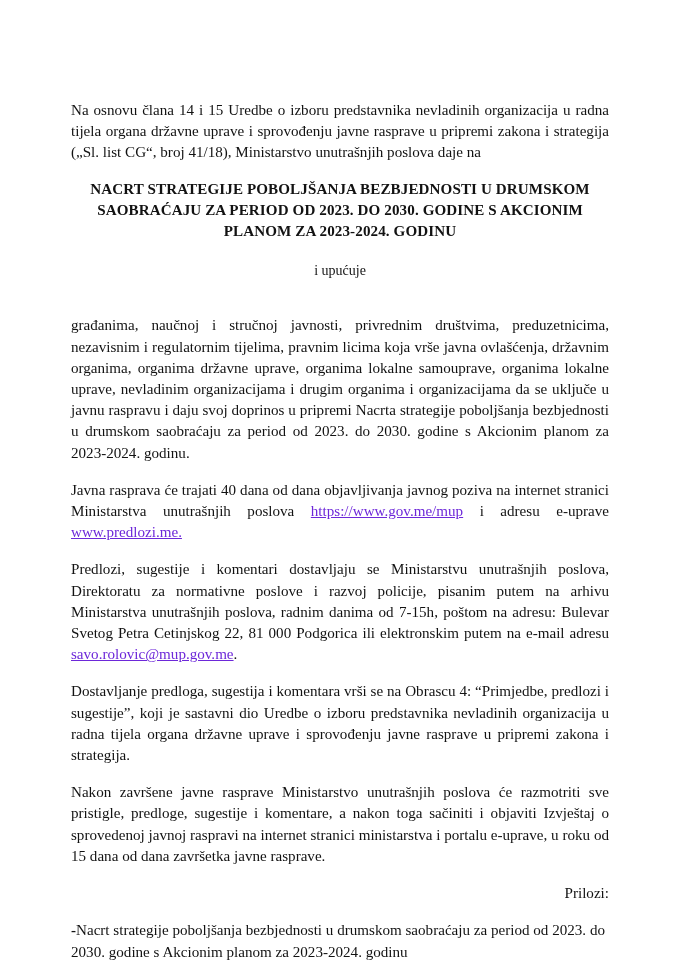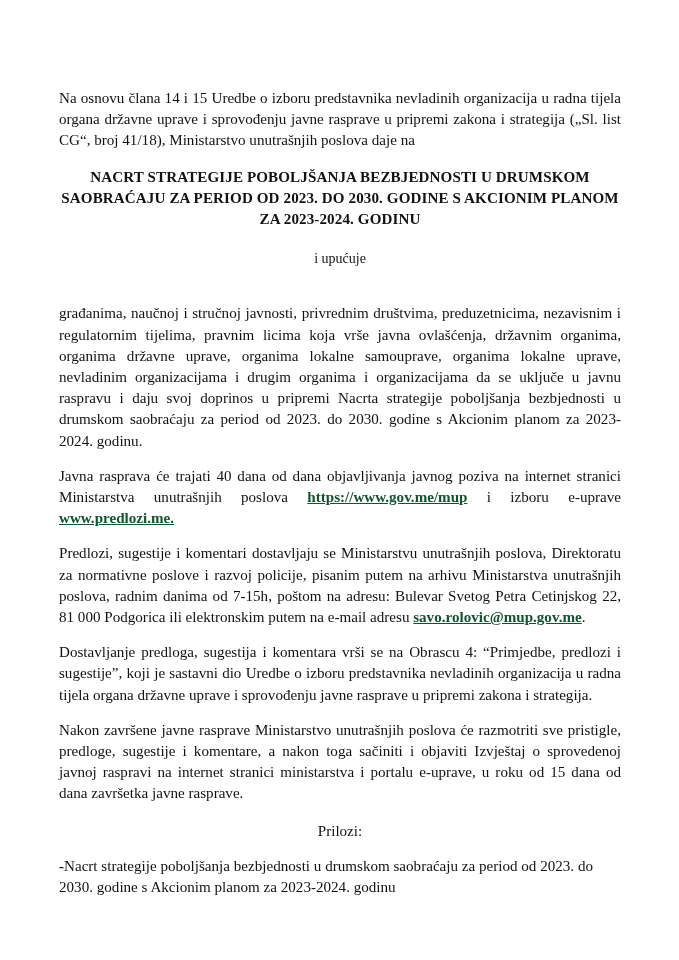--- a/index.html
+++ b/index.html
@@ -24,21 +24,21 @@
     height: 960px;
     background: #ffffff;
   }
   .content {
     position: absolute;
     left: 55px;
     top: 84px;
     width: 570px;
   }
   p {
-    margin: 4px;
+    margin: 16px;
     font-size: 15.1px;
     line-height: 21.2px;
     text-align: justify;
     text-justify: inter-word;
   }
   .para {
     margin-bottom: 14px;
   }
   .heading-main {
     text-align: center;
@@ -60,28 +60,27 @@
     font-size: 14px;
     line-height: 21.2px;
   }
   .block-javnipoziv {
     margin-top: 15px;
   }
   .body-start {
     margin-top: 34px;
   }
   a, .link {
-    color: #14532d;
+    color: #6d28d9;
     text-decoration: underline;
     cursor: pointer;
-    font-weight: bold;
   }
   .attach-head {
     margin-top: 16px;
-    text-align: center;
+    text-align: right;
   }
   .attach-list {
     margin-top: 14px;
   }
   .attach-item {
     text-align: left;
     font-size: 15.1px;
     line-height: 21.2px;
   }
   .dash-bold {
@@ -97,21 +96,21 @@
     <p class="para">Na osnovu člana 14 i 15 Uredbe o izboru predstavnika nevladinih organizacija u radna tijela organa državne uprave i sprovođenju javne rasprave u pripremi zakona i strategija („Sl. list CG“, broj 41/18), Ministarstvo unutrašnjih poslova daje na</p>
 
 
     <p class="heading-main block-nacrt">NACRT STRATEGIJE POBOLJŠANJA BEZBJEDNOSTI U DRUMSKOM SAOBRAĆAJU ZA PERIOD OD 2023. DO 2030. GODINE S AKCIONIM PLANOM ZA 2023-2024. GODINU</p>
 
     <p class="block-iupucuje">i upućuje</p>
 
 
     <p class="para body-start">građanima, naučnoj i stručnoj javnosti, privrednim društvima, preduzetnicima, nezavisnim i regulatornim tijelima, pravnim licima koja vrše javna ovlašćenja, državnim organima, organima državne uprave, organima lokalne samouprave, organima lokalne uprave, nevladinim organizacijama i drugim organima i organizacijama da se uključe u javnu raspravu i daju svoj doprinos u pripremi Nacrta strategije poboljšanja bezbjednosti u drumskom saobraćaju za period od 2023. do 2030. godine s Akcionim planom za 2023-2024. godinu.</p>
 
-    <p class="para"><span>Javna rasprava će trajati 40 dana od dana objavljivanja javnog poziva na internet stranici Ministarstva unutrašnjih poslova </span><a class="link">https://www.gov.me/mup</a><span> i izboru e-uprave </span><a class="link">www.predlozi.me.</a></p>
+    <p class="para"><span>Javna rasprava će trajati 40 dana od dana objavljivanja javnog poziva na internet stranici Ministarstva unutrašnjih poslova </span><a class="link">https://www.gov.me/mup</a><span> i adresu e-uprave </span><a class="link">www.predlozi.me.</a></p>
 
     <p class="para"><span>Predlozi, sugestije i komentari dostavljaju se Ministarstvu unutrašnjih poslova, Direktoratu za normativne poslove i razvoj policije, pisanim putem na arhivu Ministarstva unutrašnjih poslova, radnim danima od 7-15h, poštom na adresu: Bulevar Svetog Petra Cetinjskog 22, 81 000 Podgorica ili elektronskim putem na e-mail adresu </span><a class="link">savo.rolovic@mup.gov.me</a><span>.</span></p>
 
     <p class="para">Dostavljanje predloga, sugestija i komentara vrši se na Obrascu 4: “Primjedbe, predlozi i sugestije”, koji je sastavni dio Uredbe o izboru predstavnika nevladinih organizacija u radna tijela organa državne uprave i sprovođenju javne rasprave u pripremi zakona i strategija.</p>
 
     <p class="para">Nakon završene javne rasprave Ministarstvo unutrašnjih poslova će razmotriti sve pristigle, predloge, sugestije i komentare, a nakon toga sačiniti i objaviti Izvještaj o sprovedenoj javnoj raspravi na internet stranici ministarstva i portalu e-uprave, u roku od 15 dana od dana završetka javne rasprave.</p>
 
     <p class="attach-head">Prilozi:</p>
 
     <div class="attach-list">

